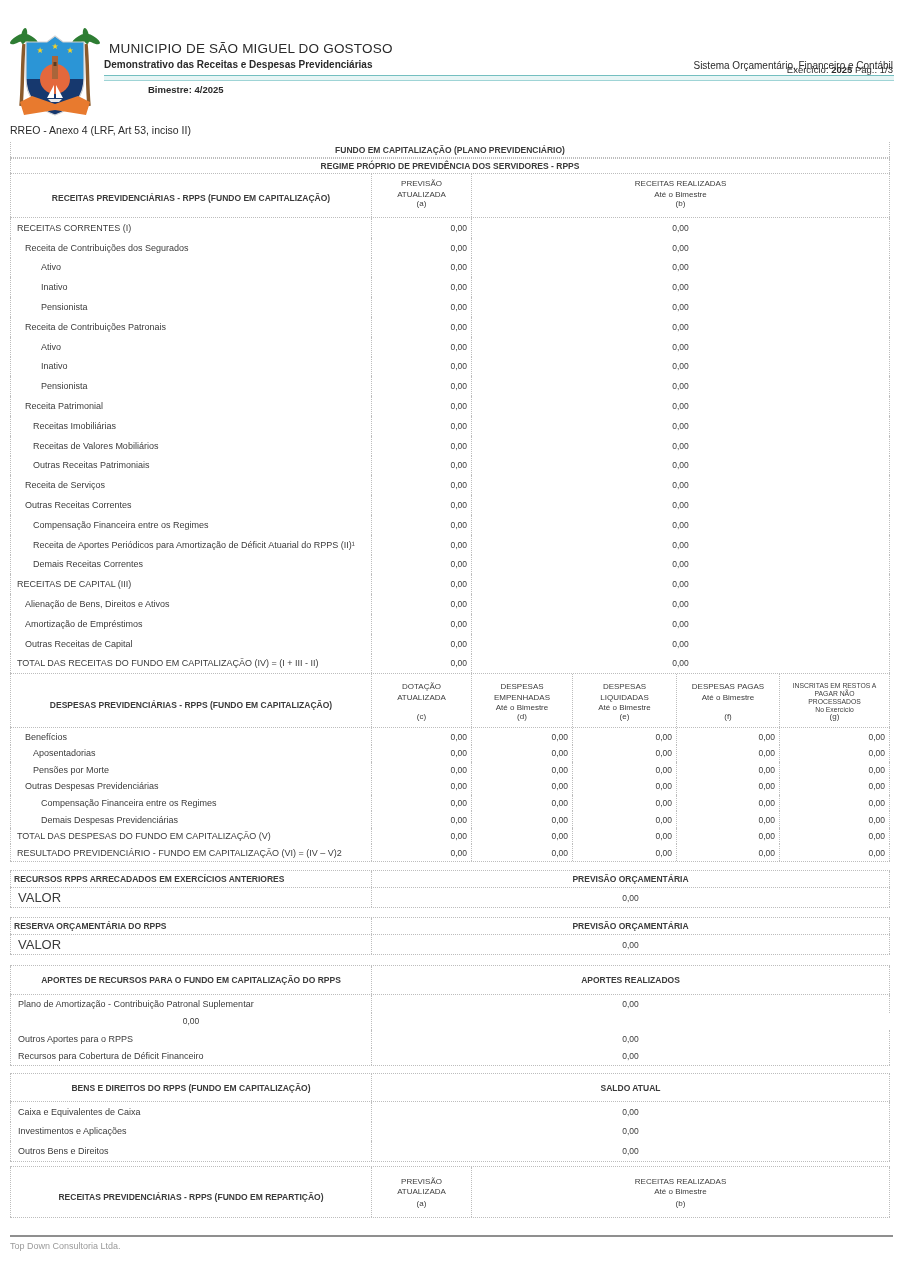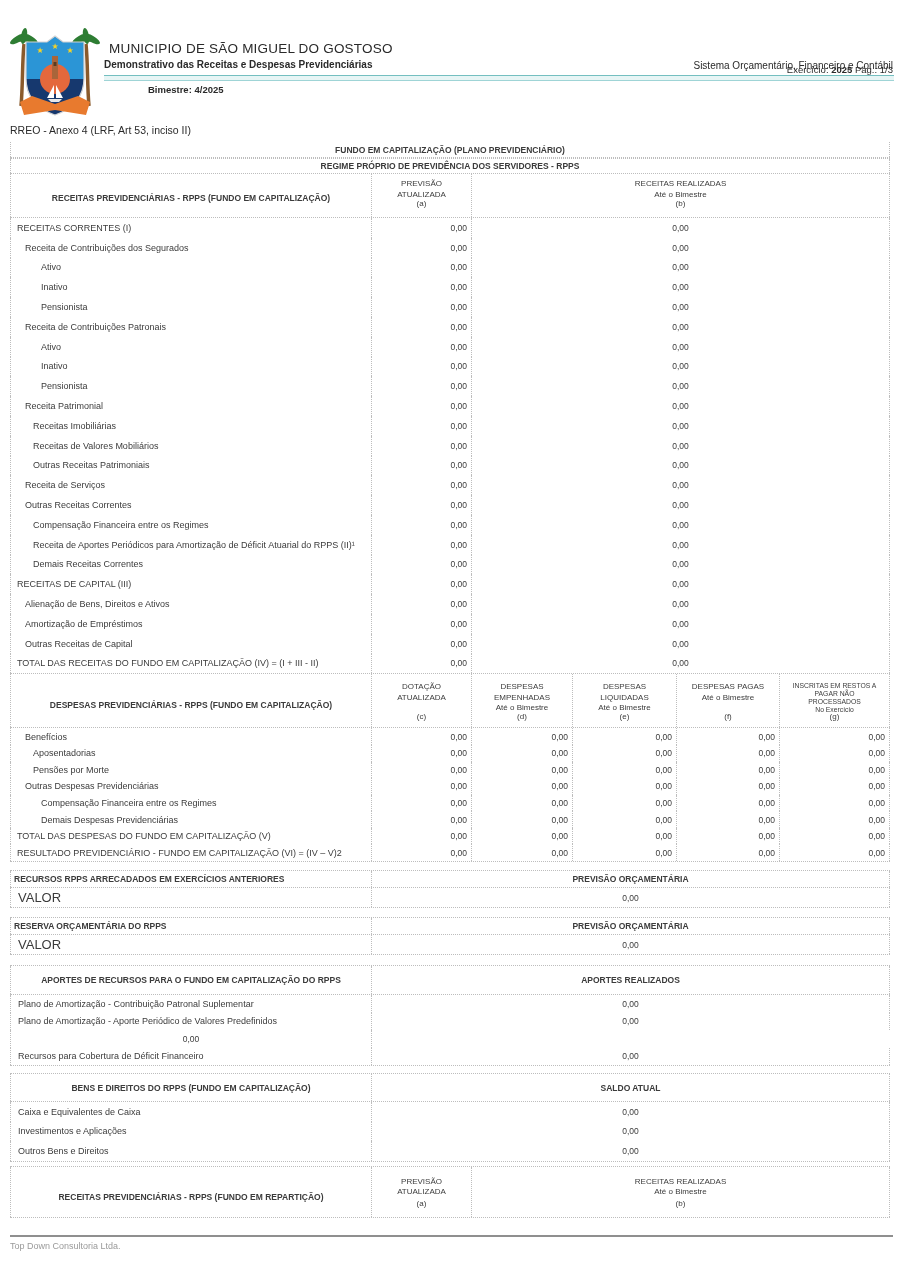--- a/index.html
+++ b/index.html
@@ -409,24 +409,24 @@
       <div class="row grid2 ap-head bb">
         <div class="s-left">APORTES DE RECURSOS PARA O FUNDO EM CAPITALIZAÇÃO DO RPPS</div>
         <div class="s-right">APORTES REALIZADOS</div>
       </div>
       <div id="aportes-body">
           <div class="row grid2 ap-row">
             <div class="s-left">Plano de Amortização - Contribuição Patronal Suplementar</div>
             <div class="val v-center">0,00</div>
           </div>
           <div class="row grid2 ap-row">
-            <div class="s-left">Plano de Amortização - Aporte Periódico de Valores Predefinidos</div>
             <div class="val v-center">0,00</div>
           </div>
           <div class="row grid2 ap-row">
+            <div class="s-left">Outros Aportes para o RPPS</div>
             <div class="val v-center">0,00</div>
           </div>
           <div class="row grid2 ap-row">
             <div class="s-left">Recursos para Cobertura de Déficit Financeiro</div>
             <div class="val v-center">0,00</div>
           </div>
         </div>
     </div>
 
     <div id="sec-bens">

